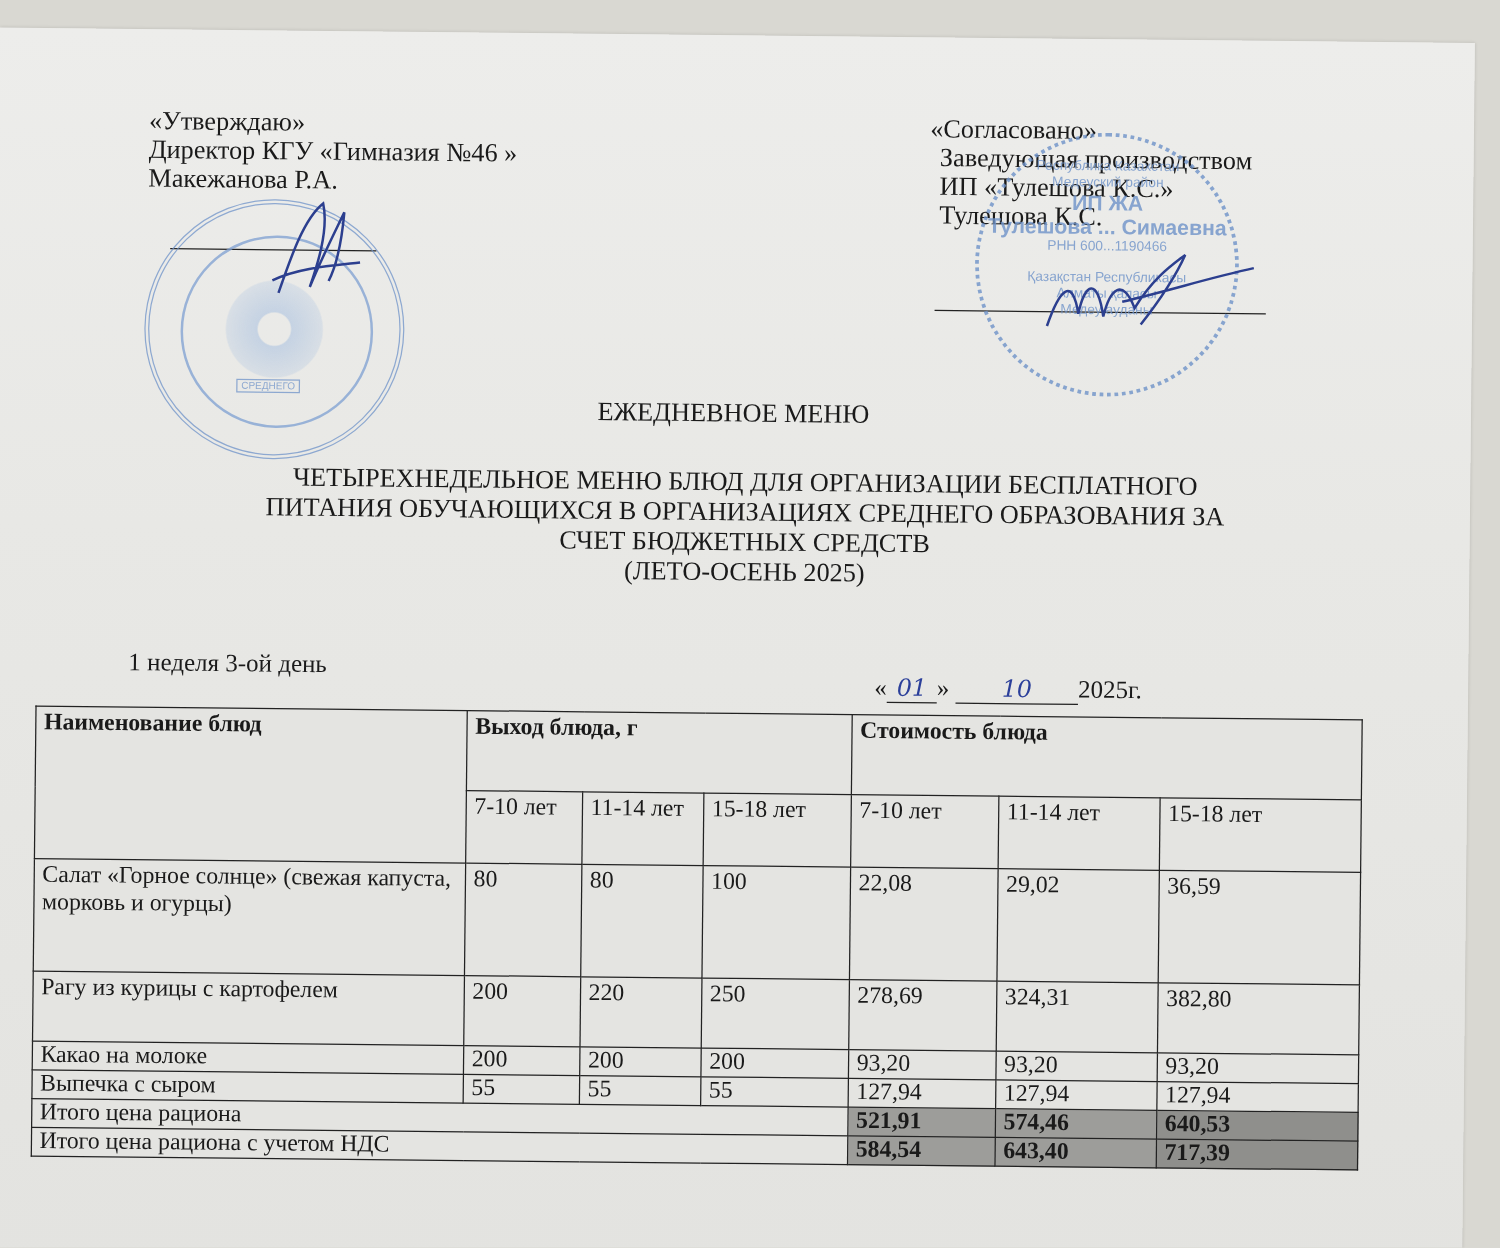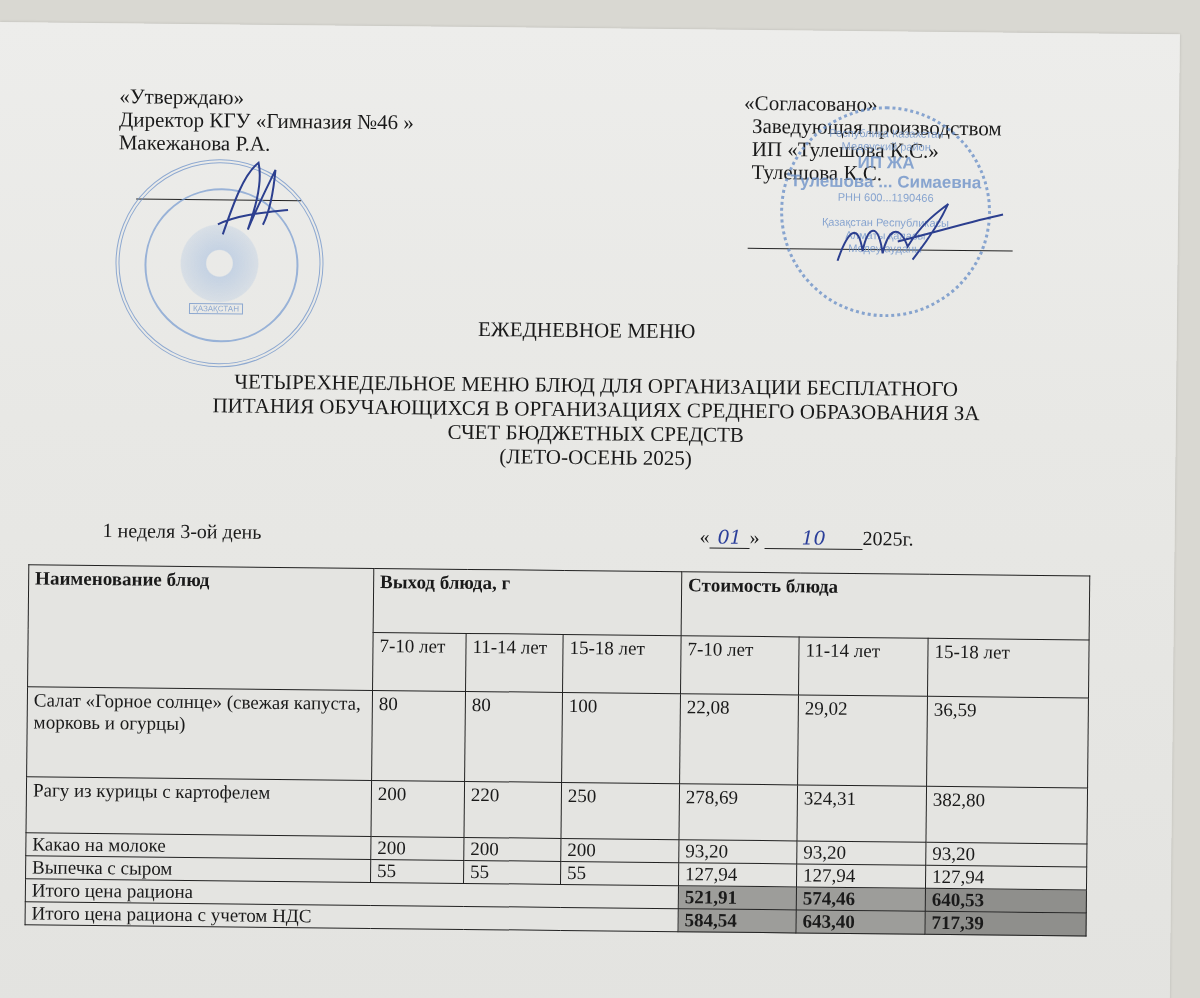--- a/index.html
+++ b/index.html
@@ -90,21 +90,21 @@
   <div class="abs hdr-left">
     <div>«Утверждаю»</div>
     <div>Директор КГУ «Гимназия №46 »</div>
     <div>Макежанова Р.А.</div>
   </div>
   <div class="sig-line" style="left:138px; top:175px; width:165px;"></div>
 
   <div class="stamp stamp-left">
     <div class="inner"></div>
     <div class="emblem"></div>
-    <div class="emb-label">ҚАЗАҚСТАН</div>
+    <div class="emb-label">СРЕДНЕГО</div>
   </div>
 
   <svg class="signature" style="left:215px; top:130px;" width="80" height="90" viewBox="0 0 80 90">
     <path d="M10 80 C 20 50, 30 20, 45 8 C 50 30, 40 60, 35 75 C 45 50, 55 30, 62 15 C 60 40, 55 60, 50 70 M 5 70 C 25 60, 50 58, 75 55" stroke="#2c3f8f" stroke-width="2" fill="none"></path>
   </svg>
 
   <div class="abs hdr-right">
     <div>«Согласовано»</div>
     <div class="indent">Заведующая производством</div>
     <div class="indent">ИП «Тулешова К.С.»</div>
@@ -132,21 +132,21 @@
   <div class="abs title1">ЕЖЕДНЕВНОЕ МЕНЮ</div>
   <div class="abs title2">
     <div>ЧЕТЫРЕХНЕДЕЛЬНОЕ МЕНЮ БЛЮД ДЛЯ ОРГАНИЗАЦИИ БЕСПЛАТНОГО</div>
     <div>ПИТАНИЯ ОБУЧАЮЩИХСЯ В ОРГАНИЗАЦИЯХ СРЕДНЕГО ОБРАЗОВАНИЯ ЗА</div>
     <div>СЧЕТ БЮДЖЕТНЫХ СРЕДСТВ</div>
     <div>(ЛЕТО-ОСЕНЬ 2025)</div>
   </div>
 
   <div class="abs week">1 неделя 3-ой день</div>
   <div class="abs date">
-    <span>«</span><span class="uline hand" style="width:40px;">01</span><span>»</span>
+    <span>«</span><span class="uline hand" style="width:40px;margin-top:14px;">01</span><span>»</span>
     <span class="uline hand" style="width:98px;">10</span><span>2025г.</span>
   </div>
 
   <table class="menu">
     <tbody>
         <tr class="h1">
       <td class="hb c-name" rowspan="2">Наименование блюд</td>
       <td class="hb" colspan="3">Выход блюда, г</td>
       <td class="hb" colspan="3">Стоимость блюда</td>
     </tr>

